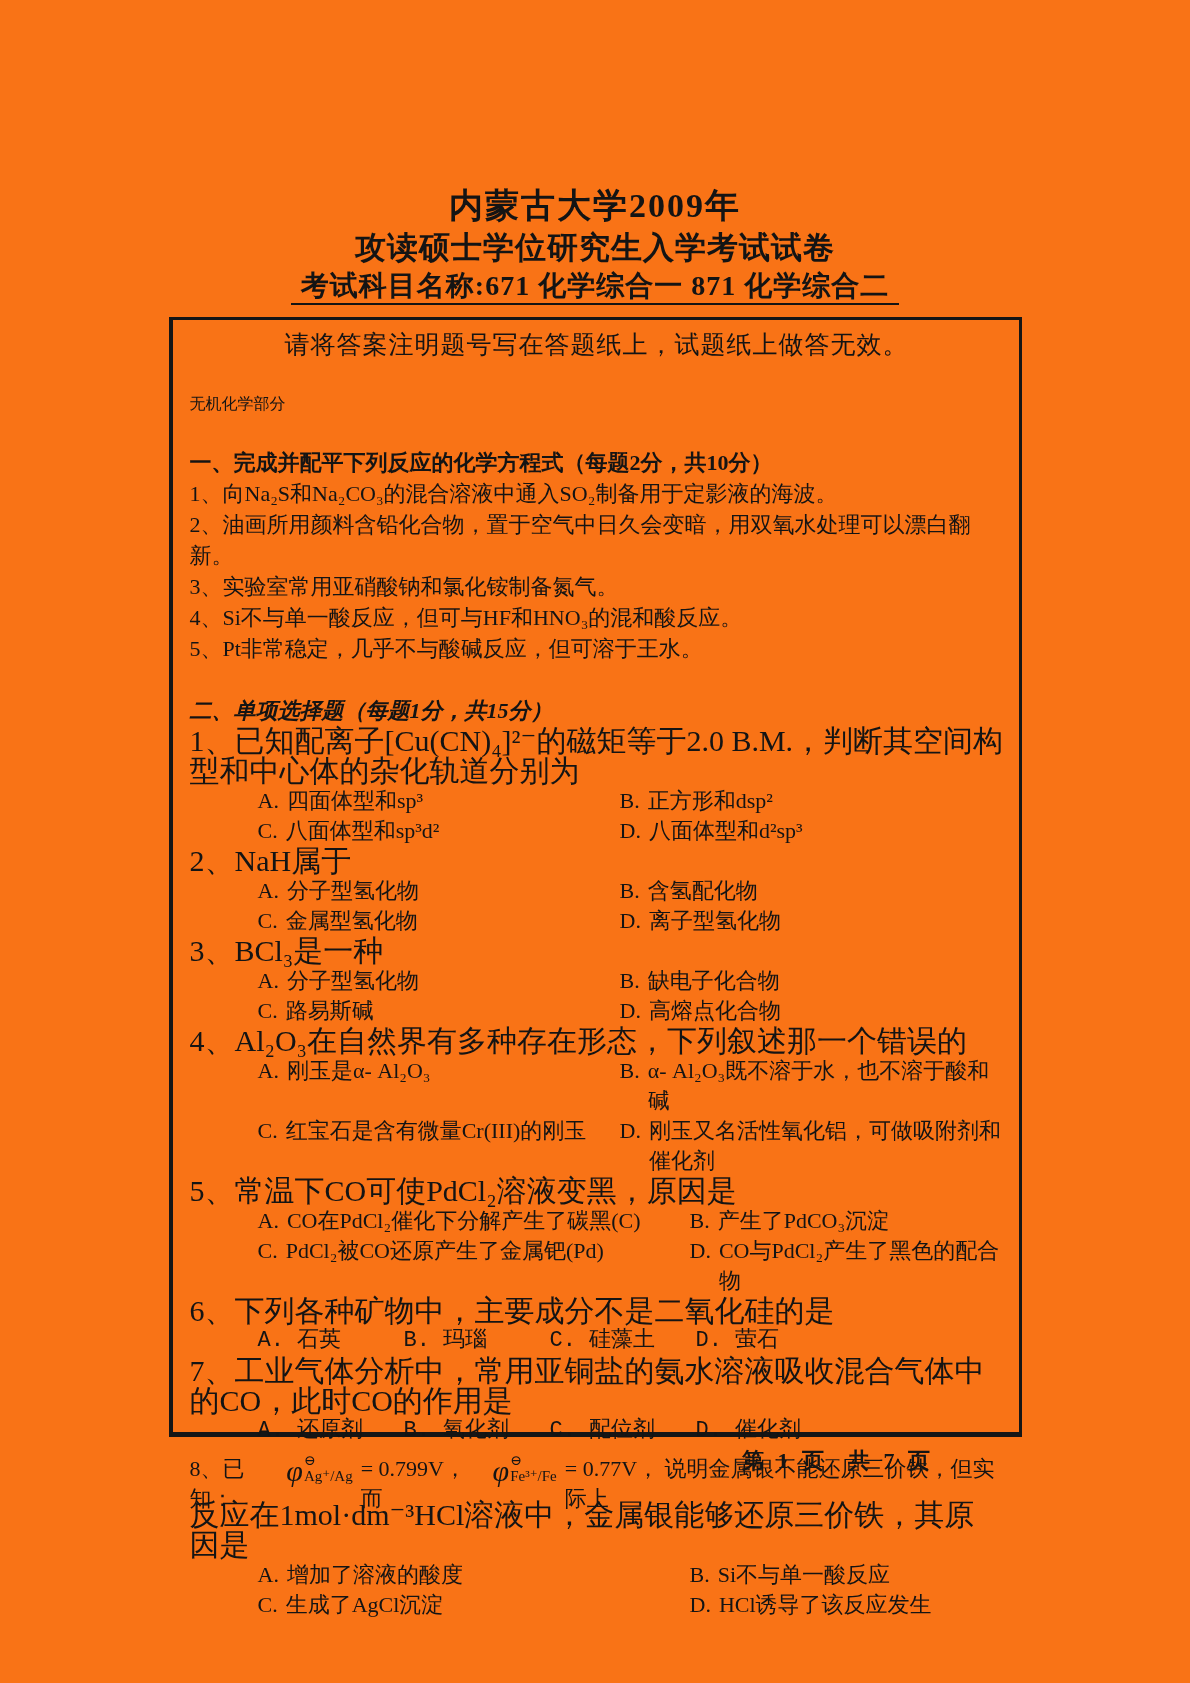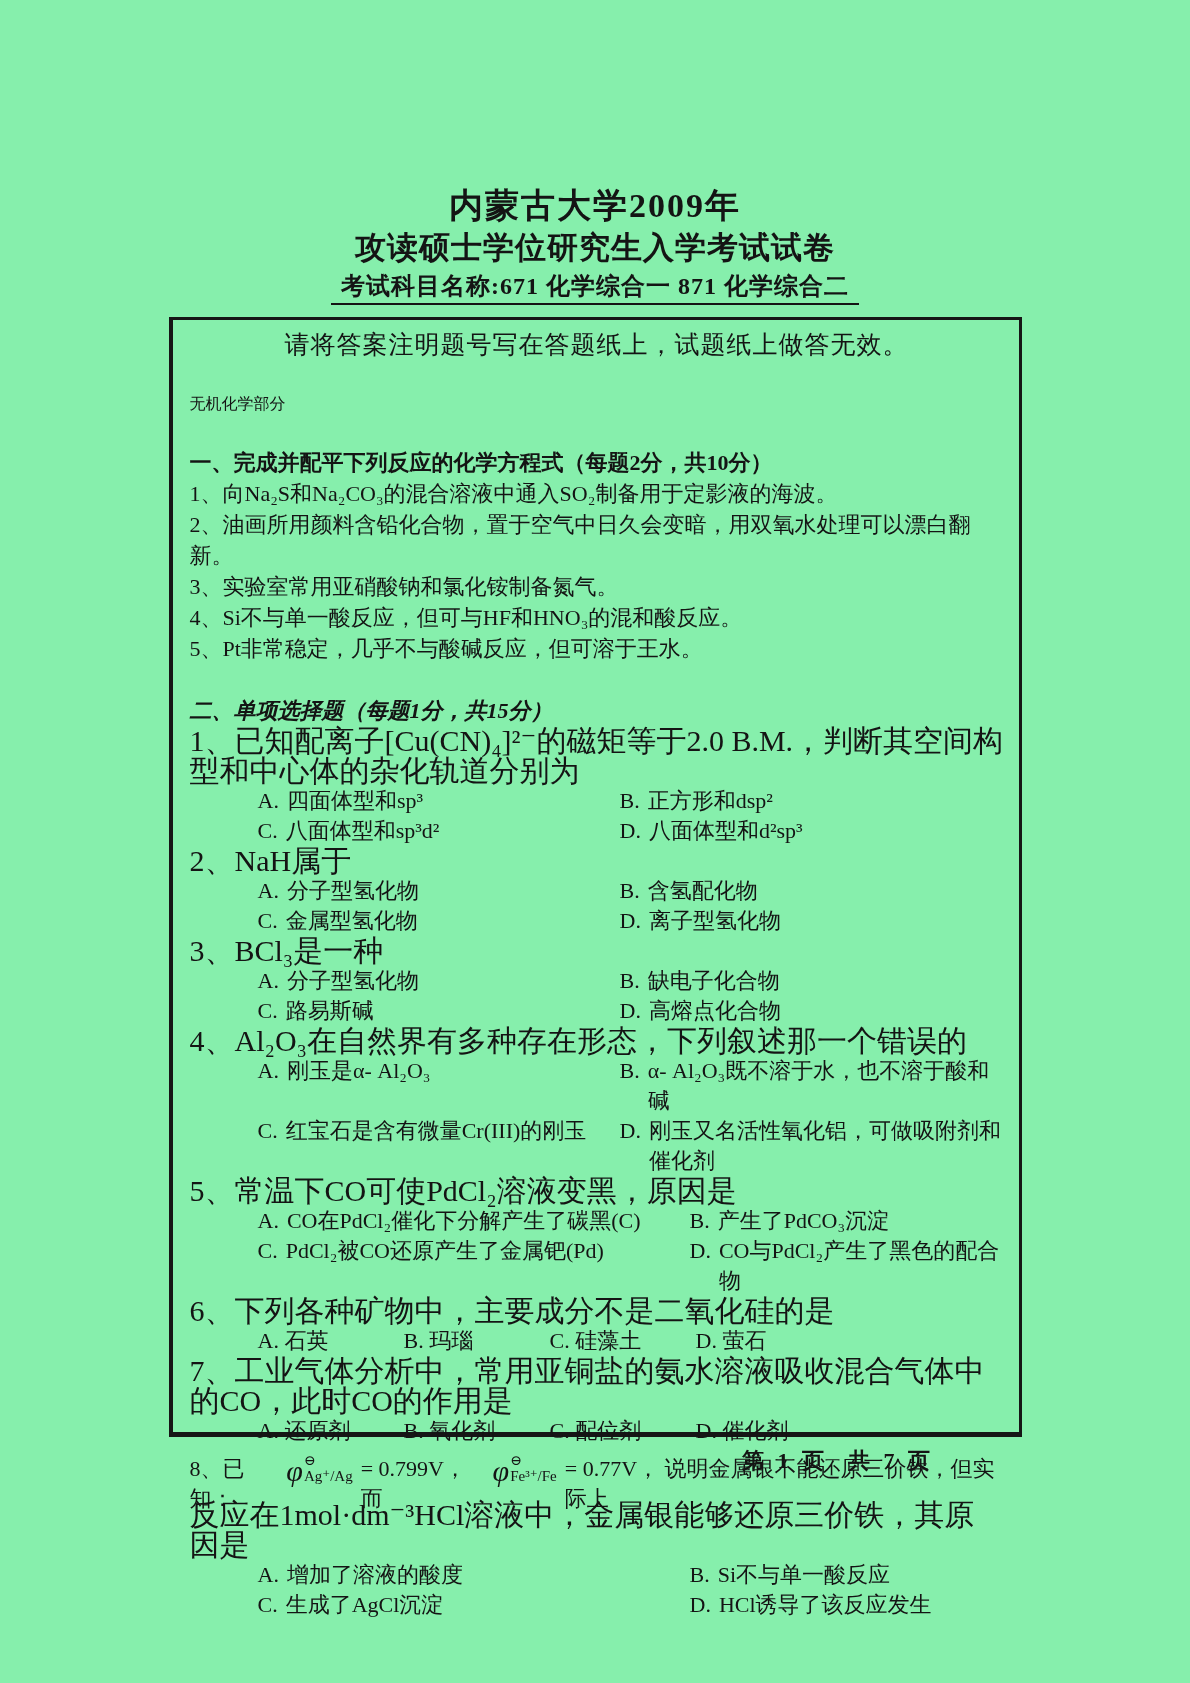--- a/index.html
+++ b/index.html
@@ -1,31 +1,31 @@
 <!DOCTYPE html>
 <html><head>
 <meta charset="utf-8">
 <style>
   html,body { margin:0; padding:0; background:#d8d8d6; }
   .sheet {
     position:relative;
     width:1190px; height:1683px;
     margin:0 auto;
-    background:#86efac;
+    background:#f97316;
     color:#141414;
     font-family:"Liberation Serif","DejaVu Serif",serif;
     overflow:hidden;
   }
   .header { padding-top:186px; text-align:center; }
   .title   { font-size:34px; font-weight:700; line-height:40px; letter-spacing:2px; }
   .subtitle{ font-size:31px; font-weight:700; line-height:38px; margin-top:3px; letter-spacing:1px; }
   .subject-wrap { margin-top:4px; }
   .subject {
     display:inline-block;
-    font-size:24px; font-weight:700; line-height:30px;
+    font-size:28px; font-weight:700; line-height:30px;
     border-bottom:2px solid #141414;
     padding:0 10px 2px 10px;
     letter-spacing:1px;
   }
   .box {
     box-sizing:border-box;
     width:853px; height:1120px;
     margin:12px auto 0 auto;
     border:3px solid #161616;
     border-left-width:4px;
@@ -39,21 +39,21 @@
   .sec2-heading { margin-top:32px;font-style:italic; }
   .line { font-size:30px; line-height:30px; }
   .eq-item { font-size:22px; line-height:31px; }
   .opt-grid { display:grid; padding-left:68px; font-size:22px; line-height:30px; }
   .cols-a { grid-template-columns:362px 1fr; }   
   .cols-b { grid-template-columns:432px 1fr; }   
   .opt { display:flex; align-items:flex-start; }
   .opt-label { flex:0 0 auto; padding-right:8px; }
   .opt-text { flex:1 1 auto; }
   .opt-inline { display:flex; padding-left:68px; font-size:22px; line-height:30px; }
-  .opt-inline .io { width:146px; }
+  .opt-inline .io { width:146px;font-family:Liberation Mono, monospace; }
   .opt-inline .io:last-child { width:auto; }
   
   .formula-line { display:flex; align-items:flex-start; font-size:22px; height:46px; margin-top:8px; }
   .phi { font-style:italic; font-size:30px; padding:0 1px 0 6px; }
   .supsub {
     display:inline-flex; flex-direction:column; justify-content:center;
     vertical-align:middle; margin-right:4px;
   }
   .supsub .ss-sup { font-size:14px; line-height:14px; }
   .supsub .ss-sub { font-size:15px; line-height:16px; }

